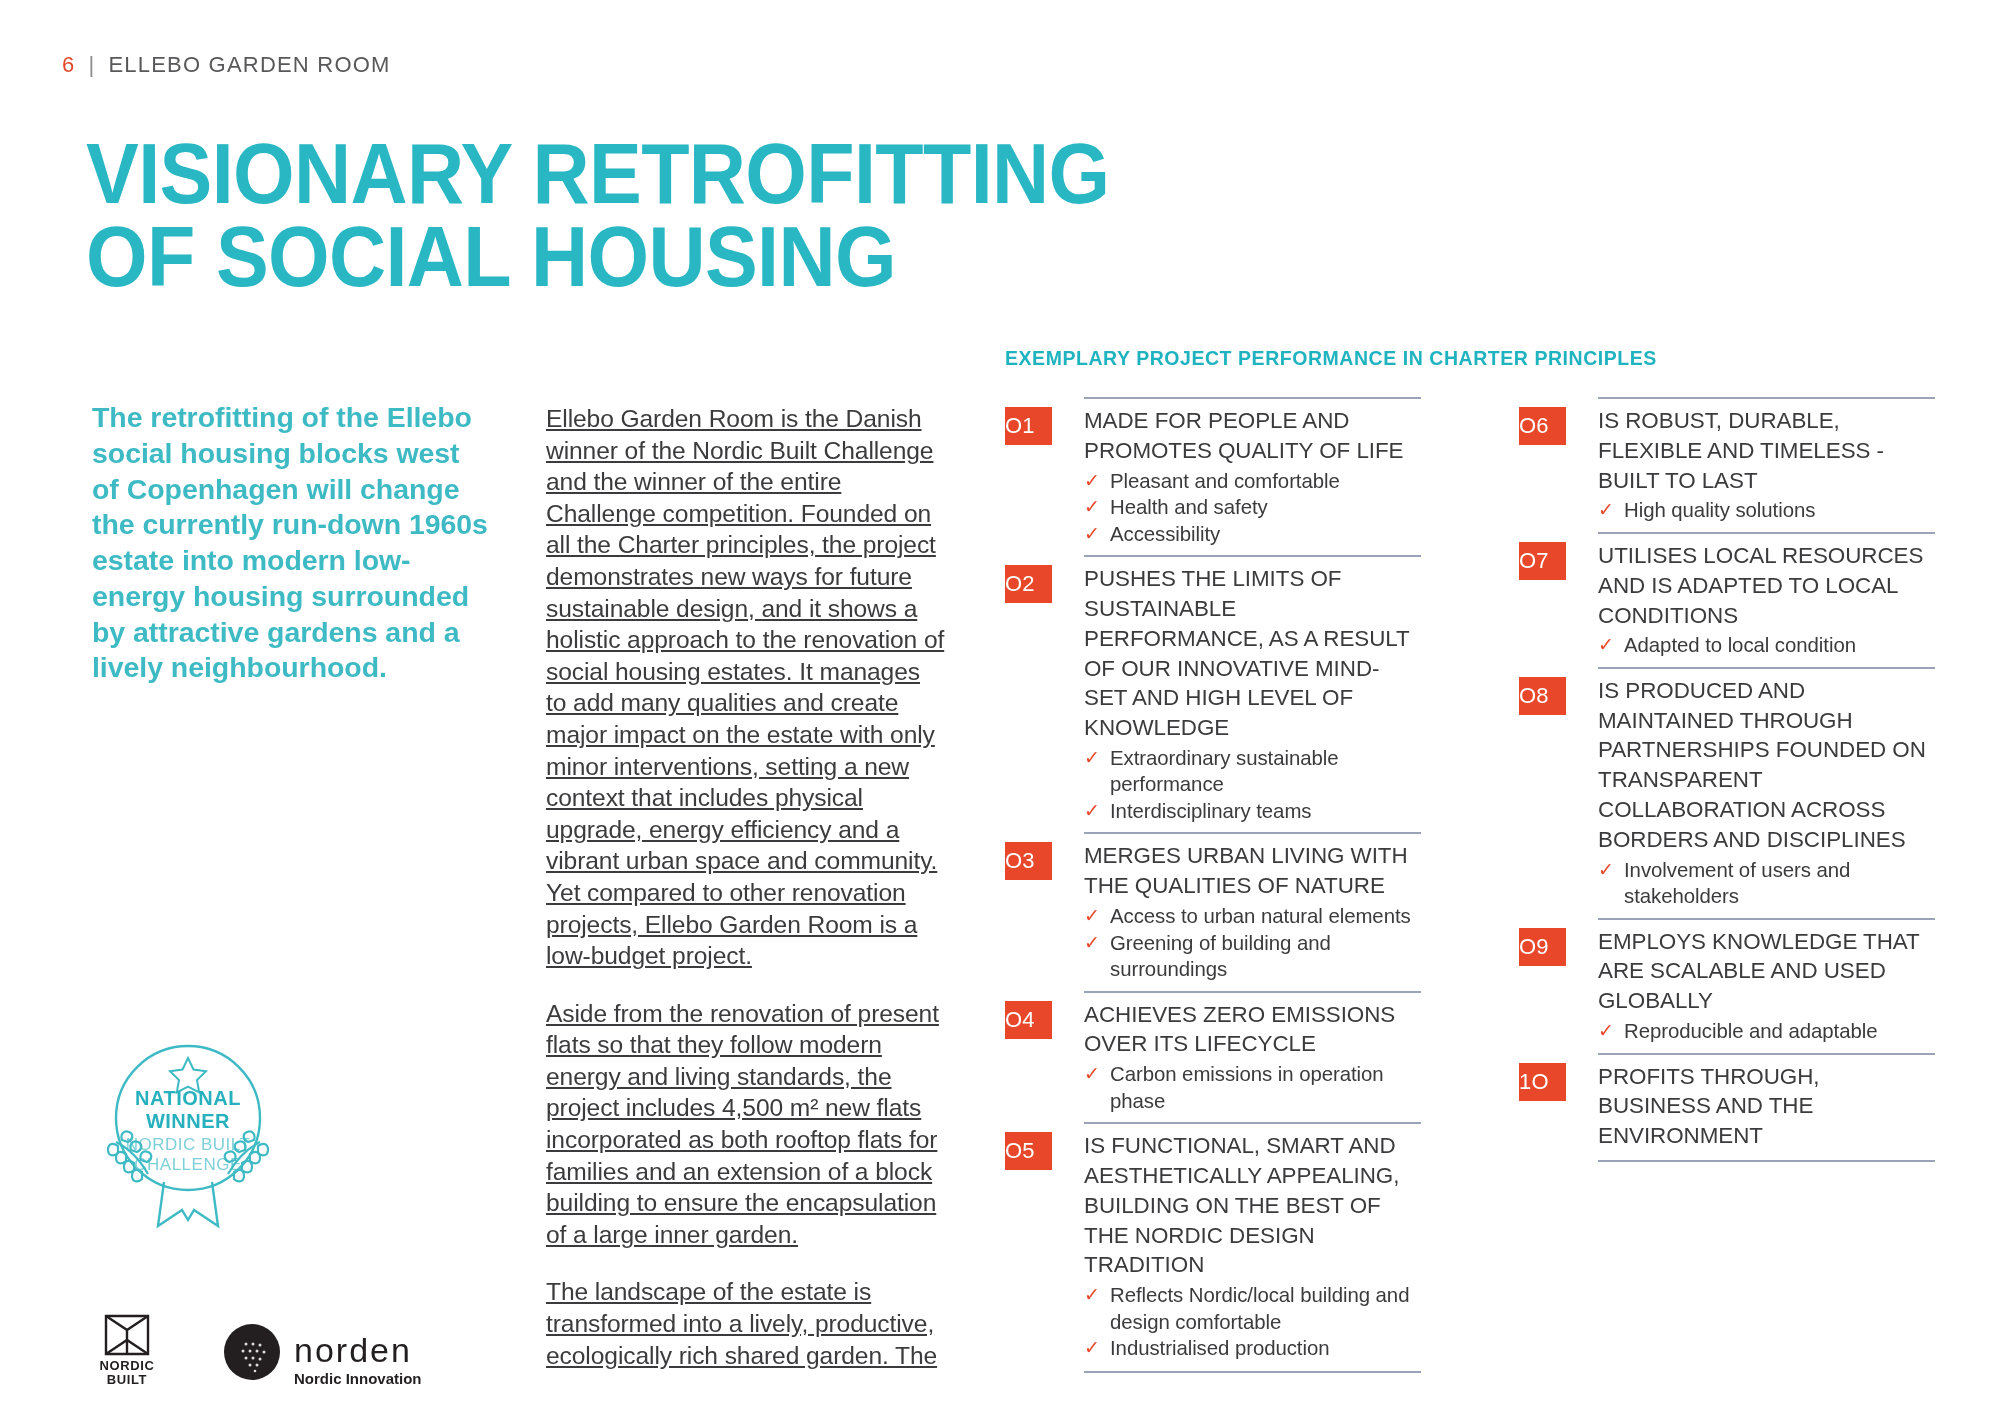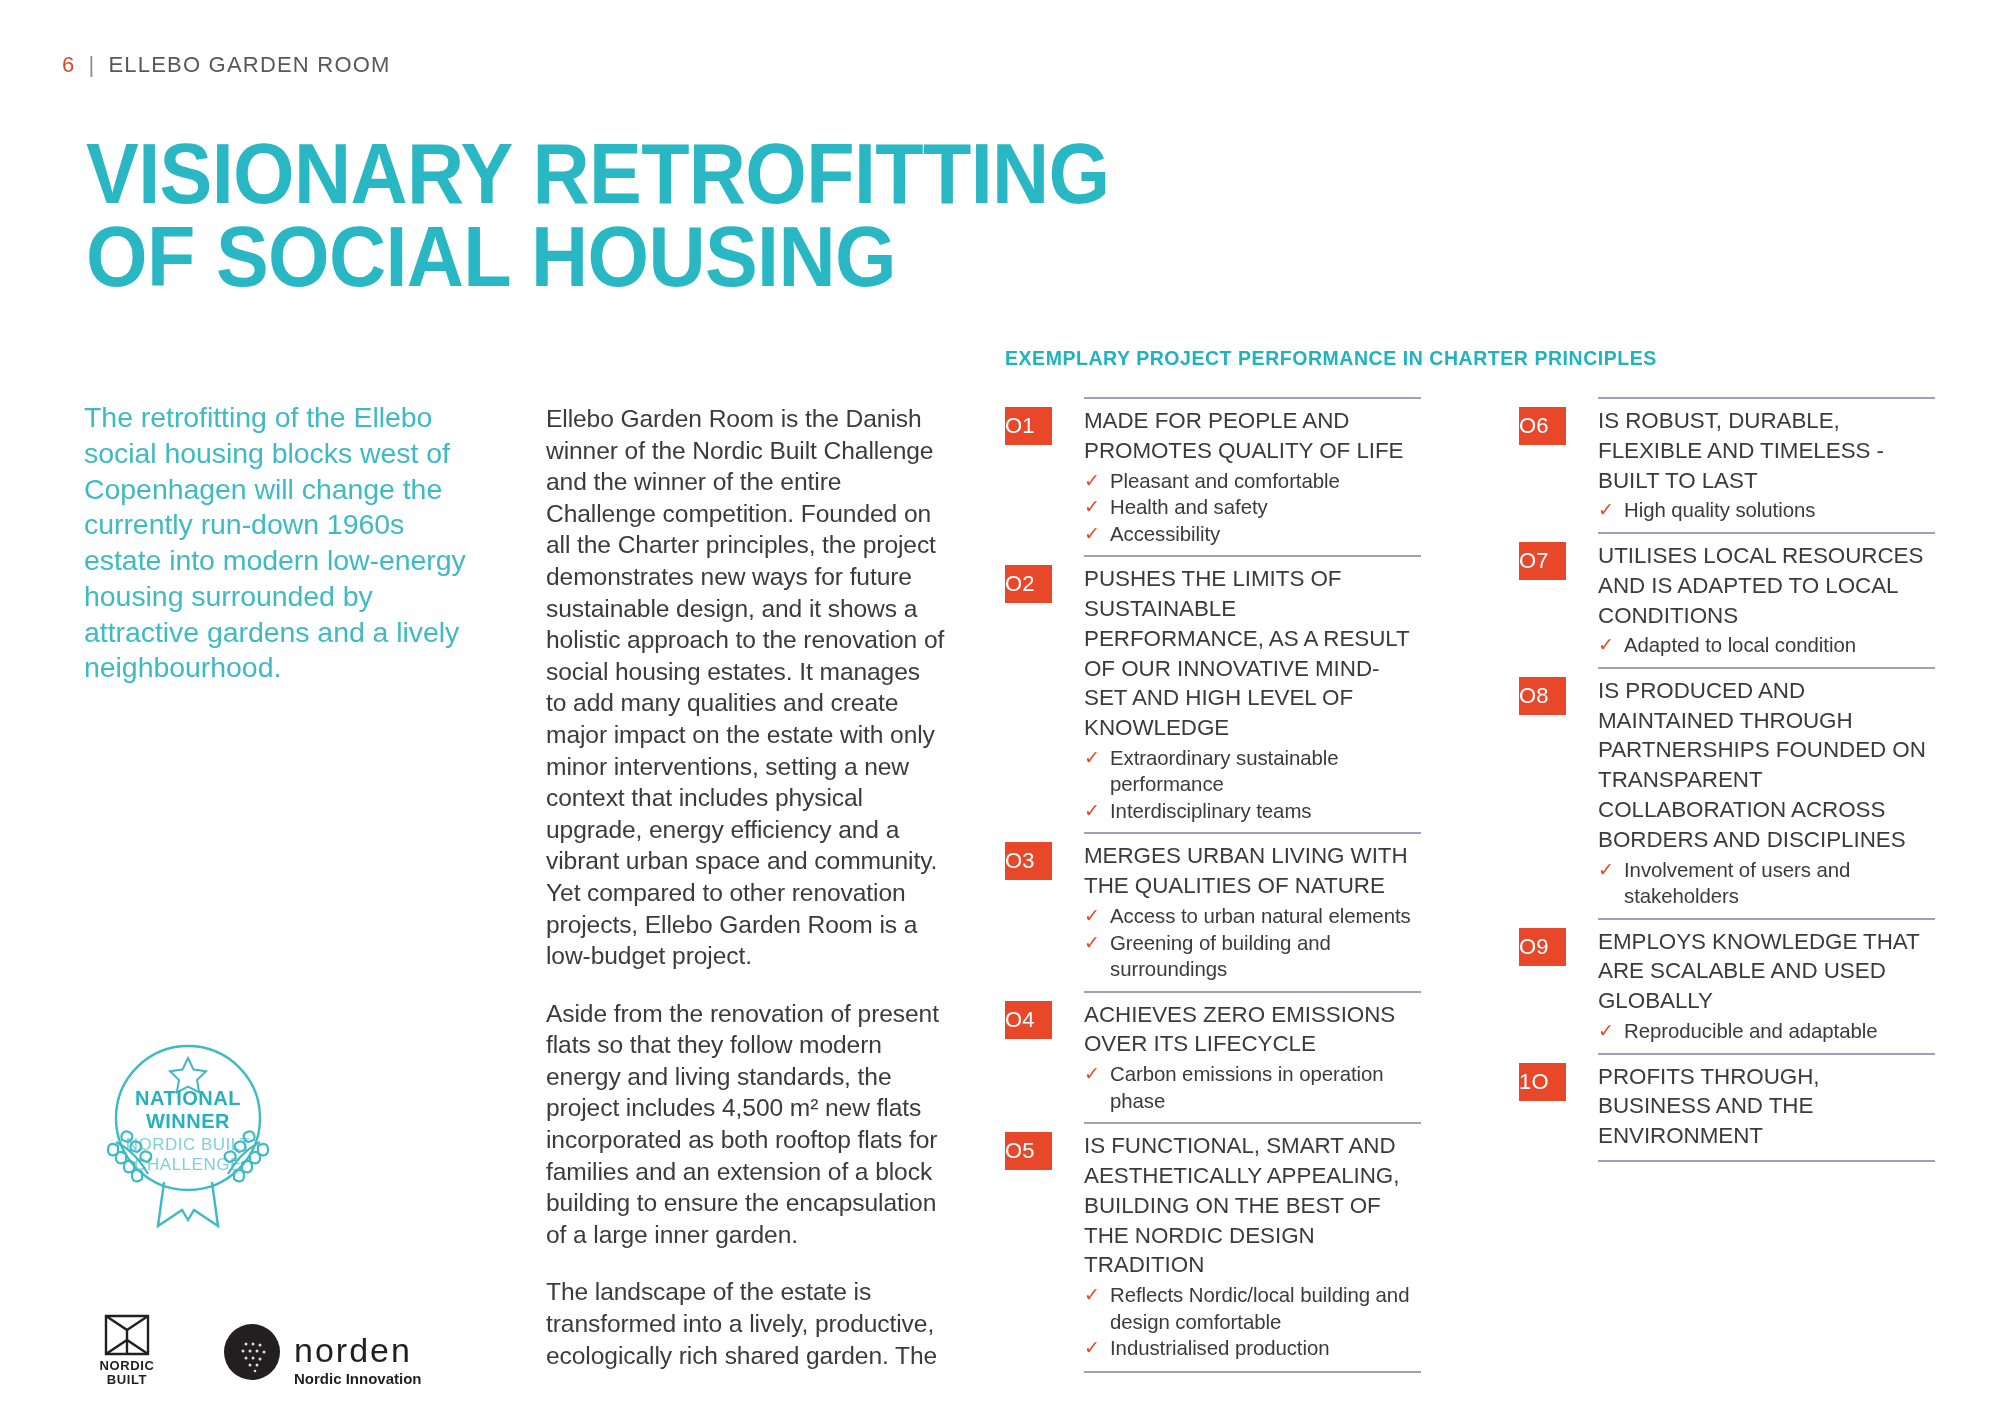--- a/index.html
+++ b/index.html
@@ -49,42 +49,42 @@
     line-height: 0.97;
     letter-spacing: -0.008em;
     transform: scaleX(0.92);
     transform-origin: left top;
   }
   .title .line { display: block; white-space: nowrap; }
 
   
   .lead {
     position: absolute;
-    left: 84px;
+    left: 92px;
     top: 400px;
     width: 400px;
     color: #3ebac4;
     font-size: 28.5px;
     line-height: 1.255;
-    font-weight: 400;
+    font-weight: 700;
     letter-spacing: -0.002em;
   }
 
   
   .bodycol {
     position: absolute;
     left: 546px;
     top: 403px;
     width: 400px;
     color: #3b3b3d;
     font-size: 24.6px;
     line-height: 1.285;
     letter-spacing: -0.004em;
   }
-  .bodycol p { margin-bottom: 26px; }
+  .bodycol p { margin-bottom: 26px; text-decoration: underline; }
   .bodycol p:last-child { margin-bottom: 0; }
 
   
   .seal {
     position: absolute;
     left: 98px;
     top: 1030px;
     width: 180px;
     height: 200px;
   }

